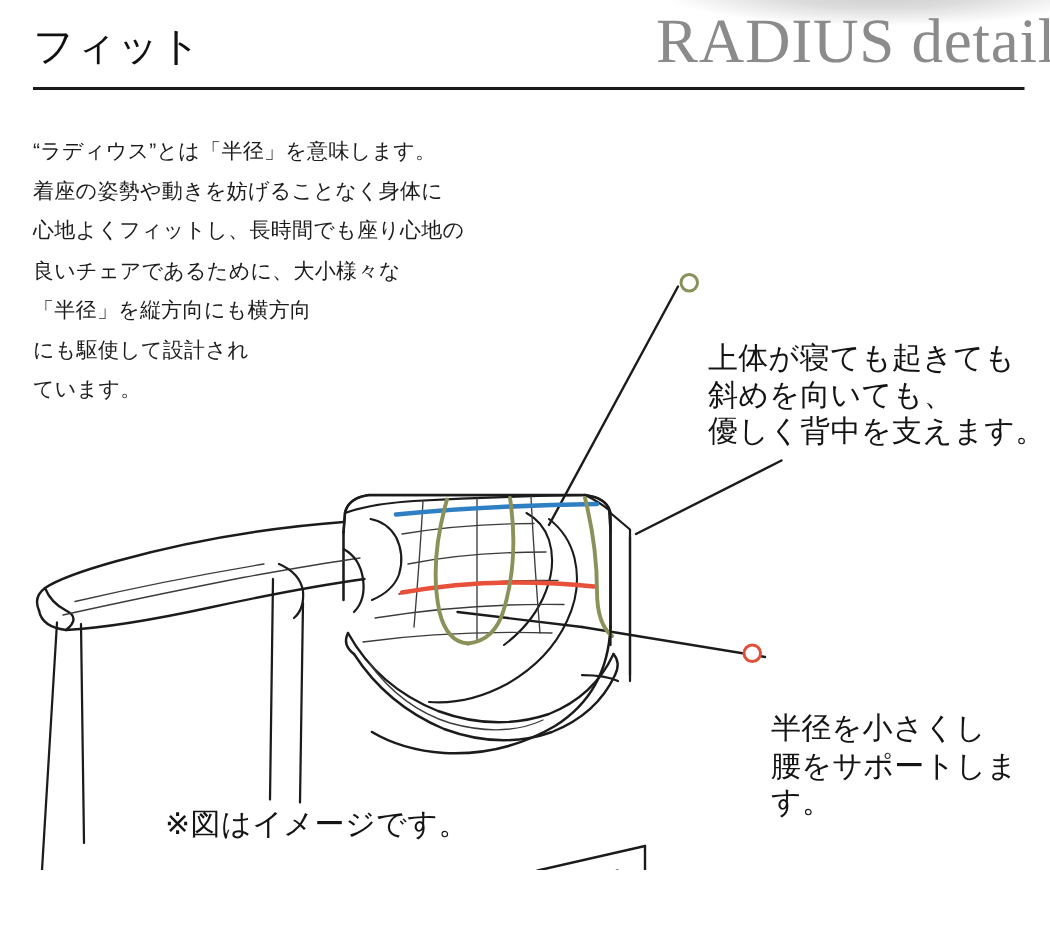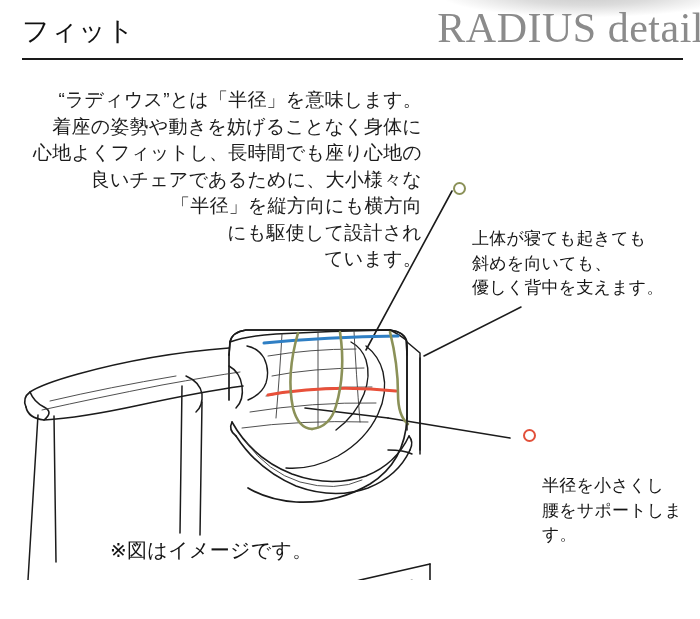--- a/index.html
+++ b/index.html
@@ -68,60 +68,59 @@
     height: 2px;
     background: #1a1a1a;
   }
 
   
   #intro {
     position: absolute;
     left: 22px;
     top: 87px;
     width: 400px;
-    font-size: 19px;
+    font-size: 14px;
     line-height: 26.5px;
     color: #1c1c1c;
     letter-spacing: 0.2px;
     white-space: pre-line;
-    text-align: right;
   }
 
   
   #illustration {
     position: absolute;
     left: 0;
     top: 150px;
     width: 700px;
     height: 430px;
   }
 
   
   .callout {
     position: absolute;
-    font-size: 17px;
+    font-size: 20px;
     line-height: 24.5px;
     color: #141414;
     letter-spacing: 0.2px;
     white-space: pre-line;
   }
   .callout .marker {
     position: absolute;
     left: -19px;
     top: 4px;
     width: 13px;
     height: 13px;
     border-radius: 50%;
     border: 2px solid #888;
     background: #ffffff;
     box-sizing: border-box;
   }
   #callout-1 { left: 472px; top: 178px; }
   #callout-2 { left: 535px; top: 294px; }
-  #callout-3 { left: 542px; top: 425px; }
+  #callout-3 { left: 514px; top: 425px; }
 
   
   #figure-note {
     position: absolute;
     left: 110px;
     top: 538px;
     font-size: 20px;
     line-height: 24px;
     color: #141414;
     letter-spacing: 0.3px;

